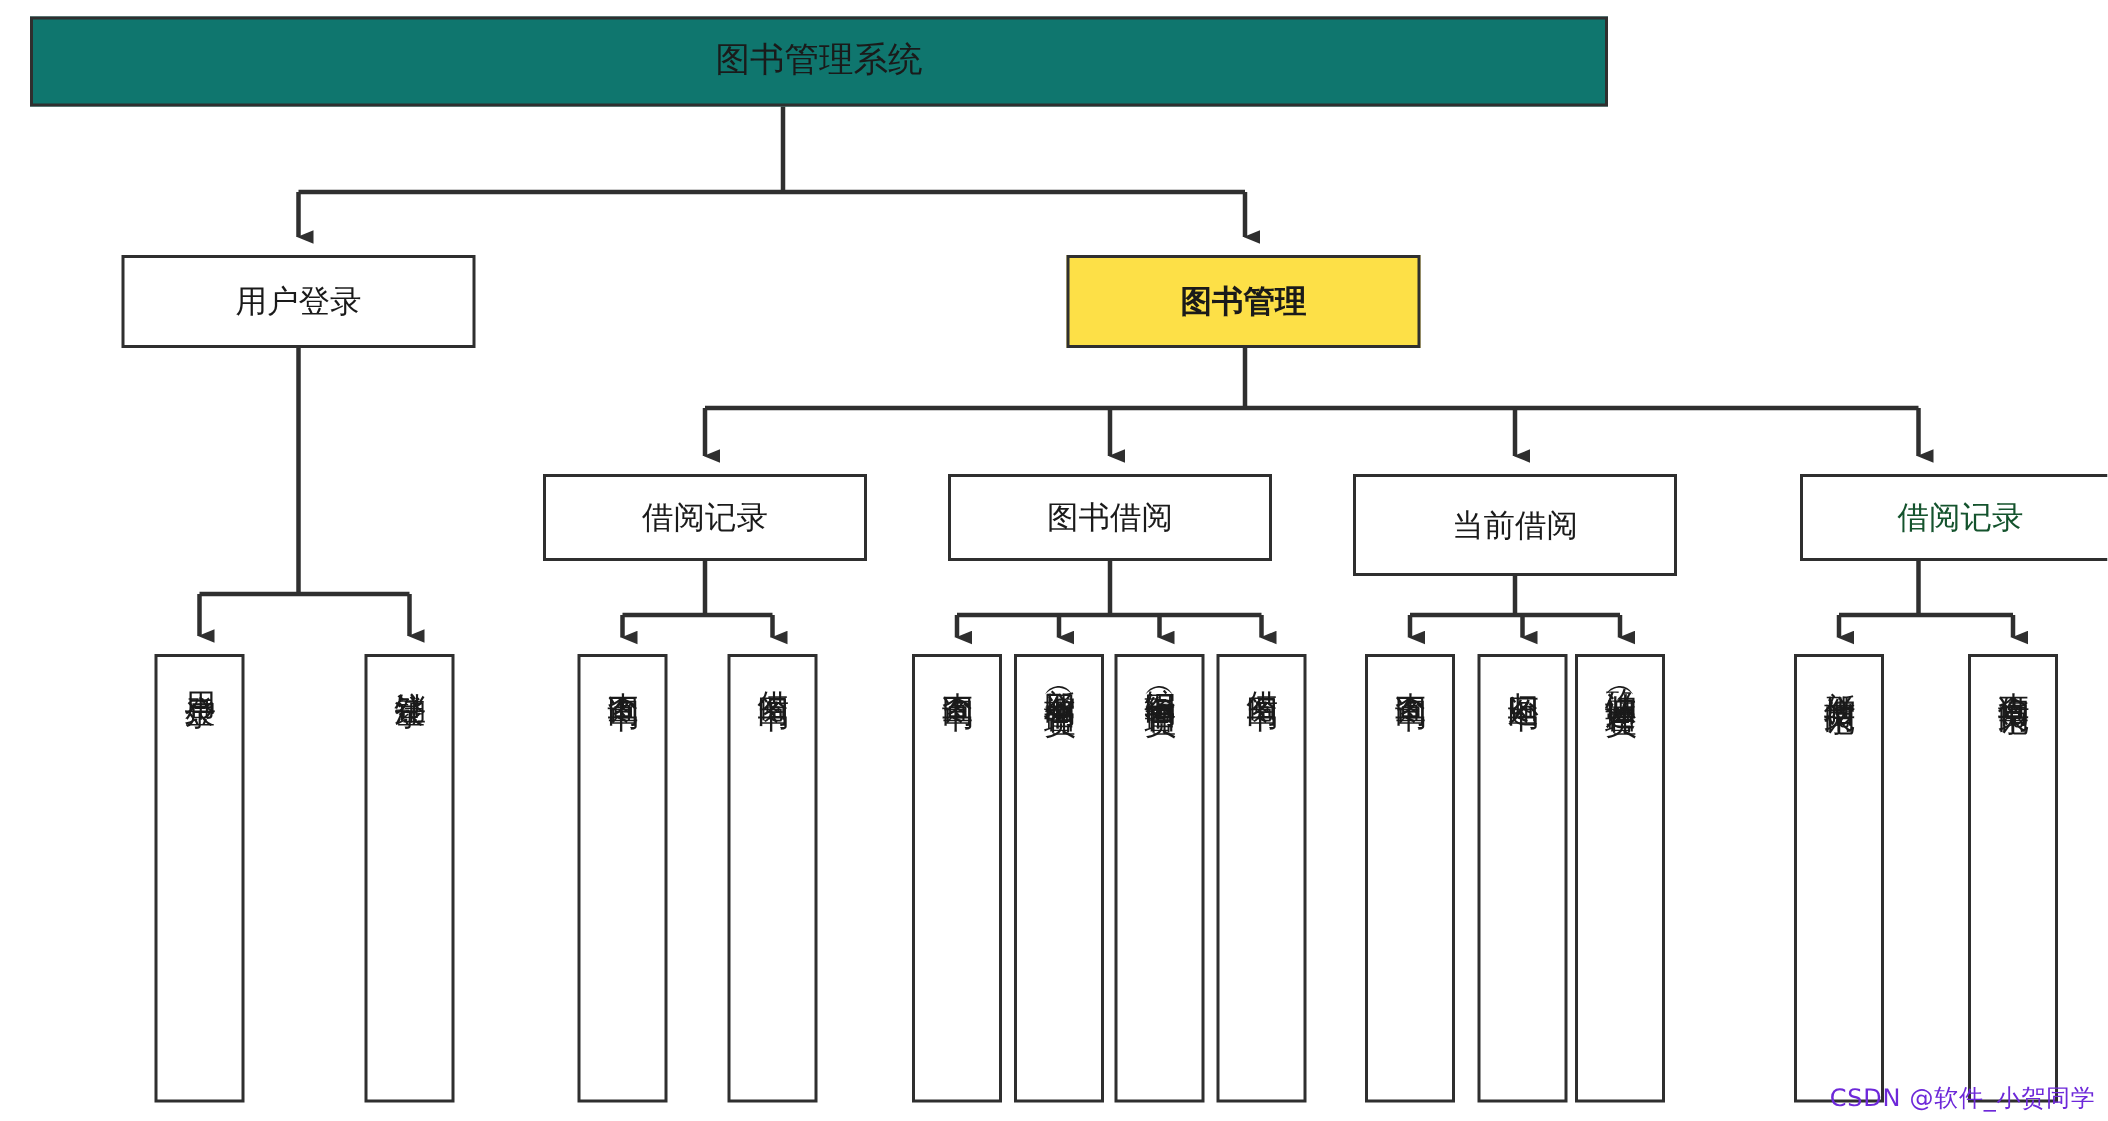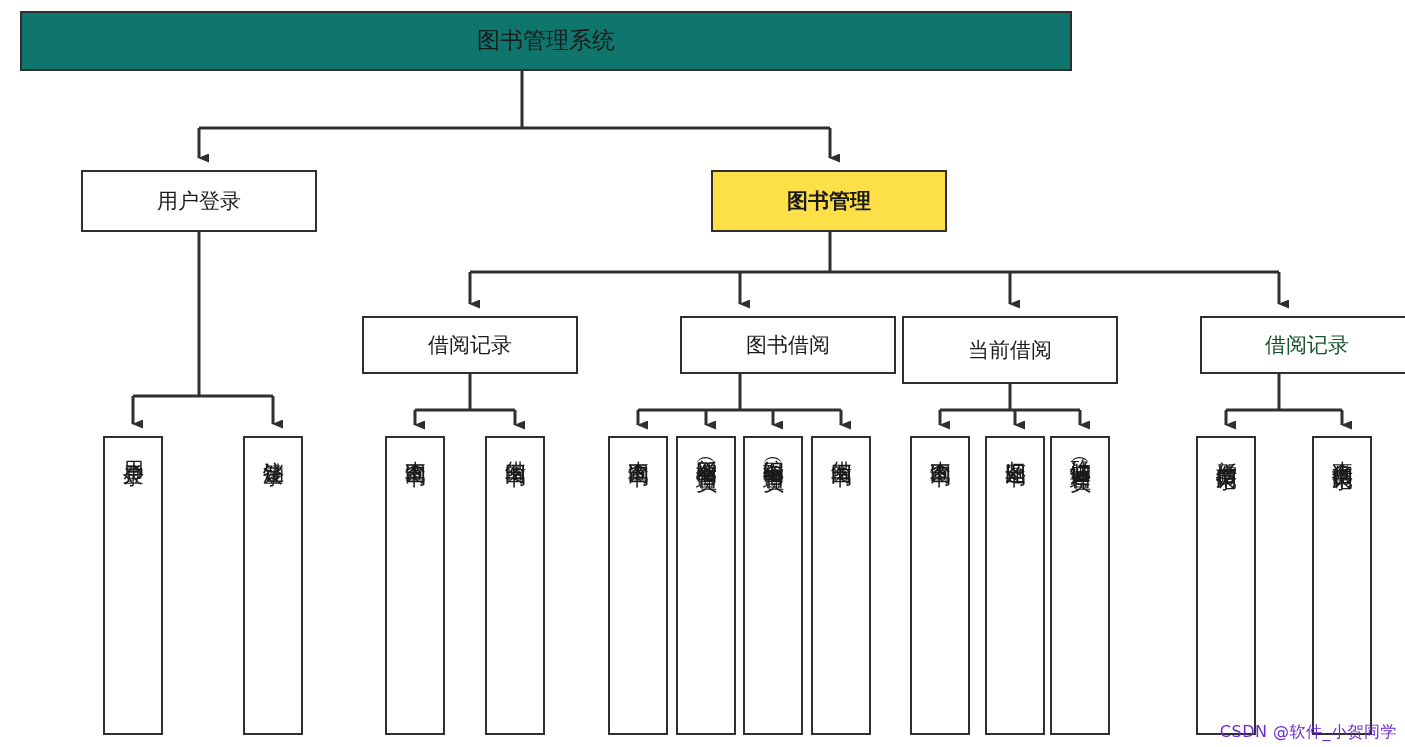--- a/index.html
+++ b/index.html
@@ -126,21 +126,21 @@
   <div class="node-box level-2" style="left: 81px; top: 170px; width: 236px; height: 62px; border-color: rgb(47, 47, 47); background: rgb(255, 255, 255); color: rgb(26, 26, 26);">
     <span class="node-label">用户登录</span>
   </div>
   <div class="node-box level-2" style="left: 711px; top: 170px; width: 236px; height: 62px; border-color: rgb(47, 47, 47); background: #fde047; color: rgb(26, 26, 26); font-weight: bold;">
     <span class="node-label">图书管理</span>
   </div>
 
   <div class="node-box level-3" style="left: 362px; top: 316px; width: 216px; height: 58px; border-color: rgb(47, 47, 47); background: rgb(255, 255, 255); color: rgb(26, 26, 26);">
     <span class="node-label">借阅记录</span>
   </div>
-  <div class="node-box level-3" style="left: 632px; top: 316px; width: 216px; height: 58px; border-color: rgb(47, 47, 47); background: rgb(255, 255, 255); color: rgb(26, 26, 26); margin-left: 48px;">
+  <div class="node-box level-3" style="left: 632px; top: 316px; width: 216px; height: 58px; border-color: rgb(47, 47, 47); background: rgb(255, 255, 255); color: rgb(26, 26, 26);">
     <span class="node-label">图书借阅</span>
   </div>
   <div class="node-box level-3" style="left: 902px; top: 316px; width: 216px; height: 68px; border-color: rgb(47, 47, 47); background: rgb(255, 255, 255); color: rgb(26, 26, 26);">
     <span class="node-label">当前借阅</span>
   </div>
   <div class="node-box level-3" style="left: 1172px; top: 316px; width: 214px; height: 58px; border-color: rgb(47, 47, 47); background: rgb(255, 255, 255); color: #14532d; margin-left: 28px;">
     <span class="node-label">借阅记录</span>
   </div>
 
   <div class="node-box leaf" style="left: 103px; top: 436px; width: 60px; height: 299px; border-color: rgb(47, 47, 47); background: rgb(255, 255, 255); color: rgb(26, 26, 26);">

